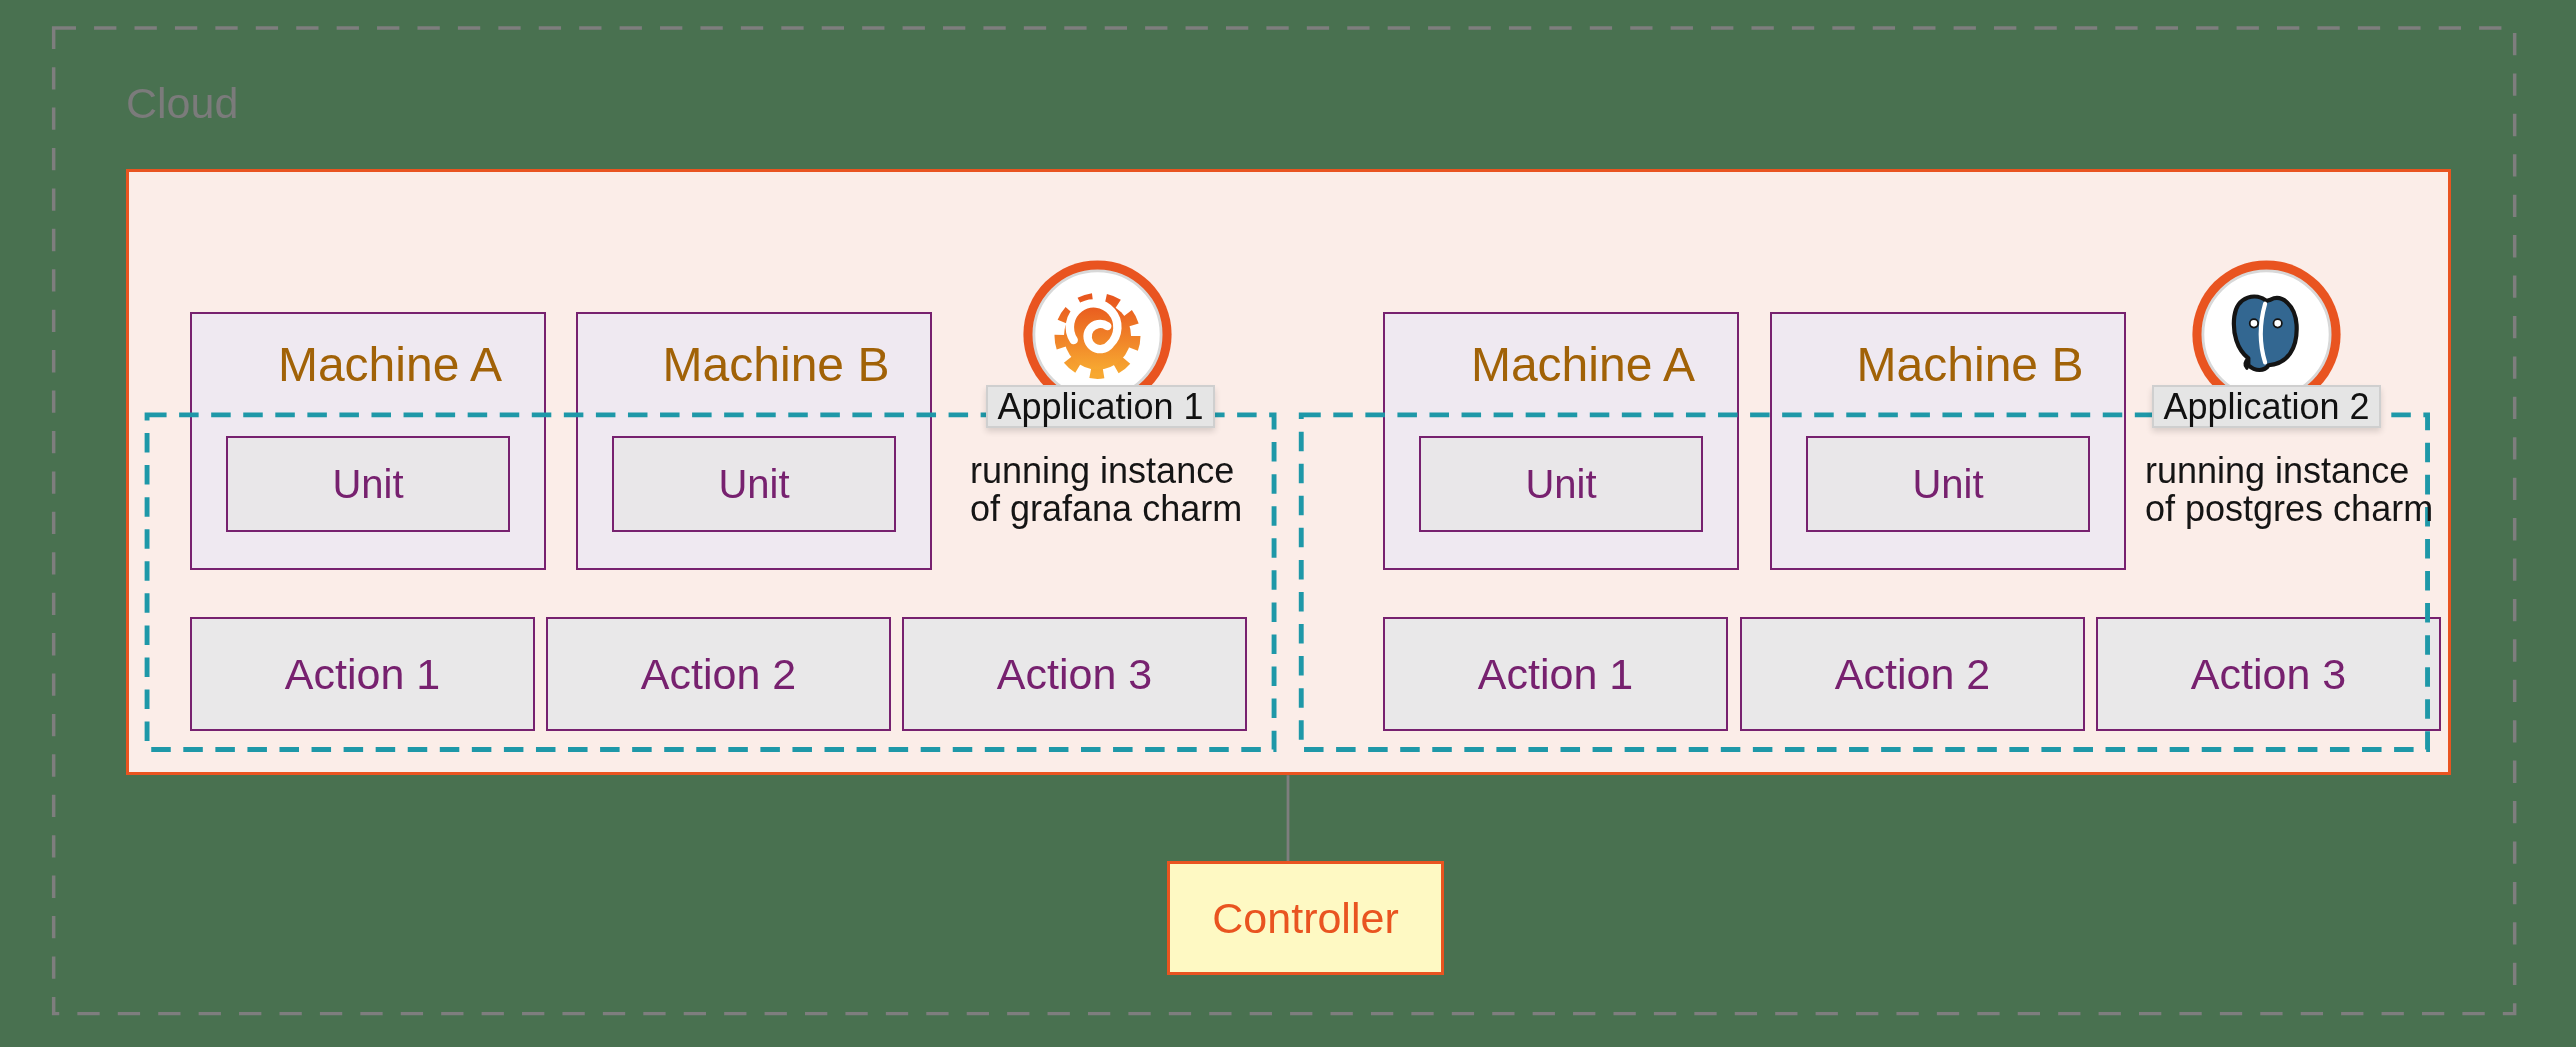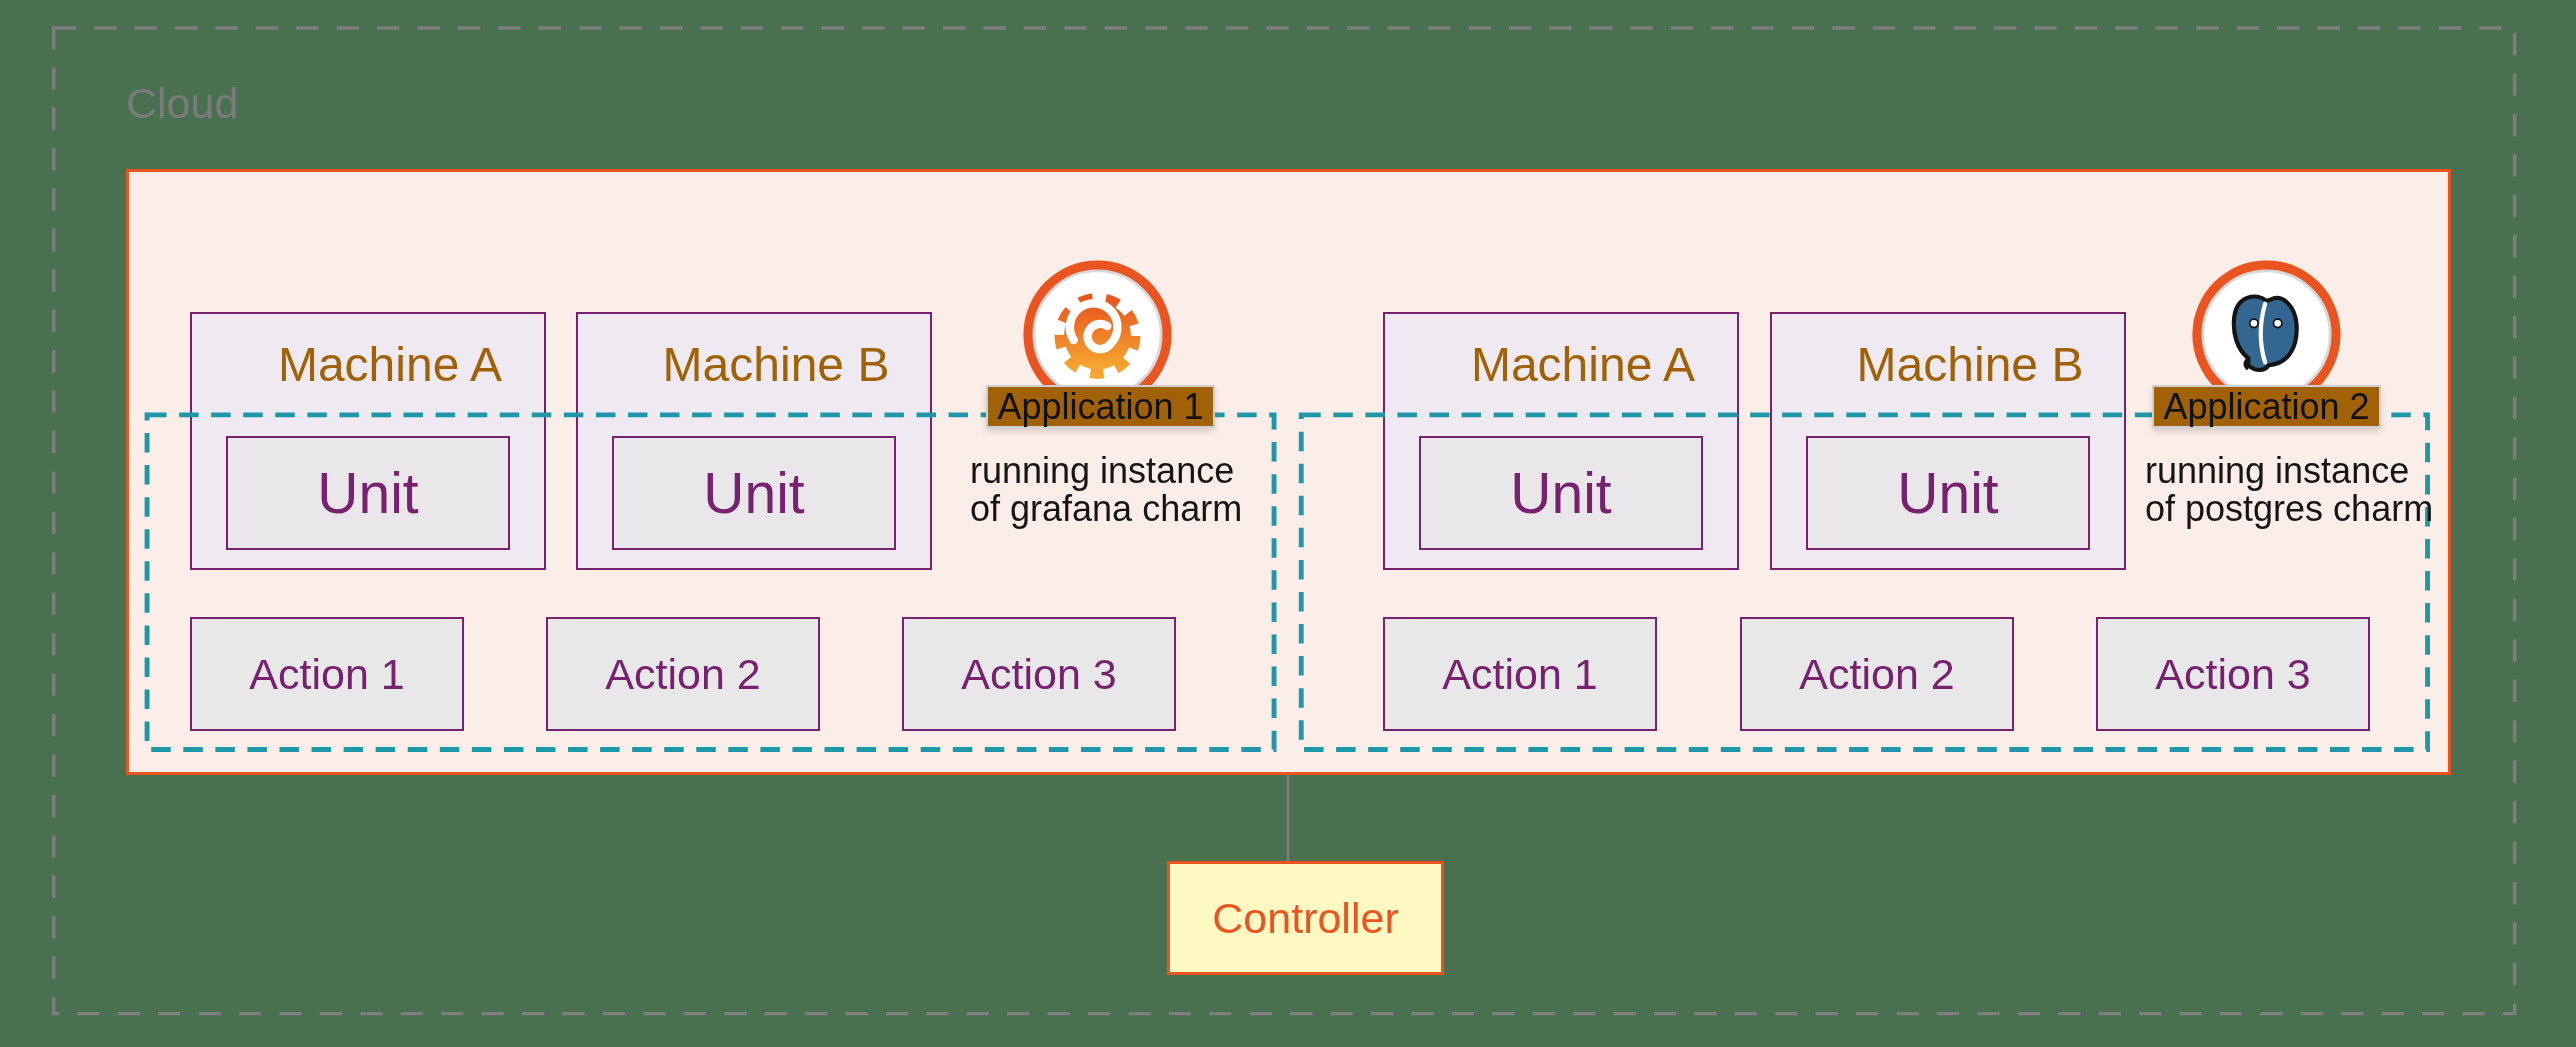--- a/index.html
+++ b/index.html
@@ -52,32 +52,32 @@
   .machine-label {
     height: 100px;
     display: flex; align-items: center; justify-content: center;
     font-size: 48px;
     color: #a16207;
     padding-left: 44px;
   }
   .unit {
     position: absolute;
     left: 34px; top: 122px;
-    width: 284px; height: 114px;
+    width: 284px; height: 96px;
     background: #E9E7E9;
     border: 2.8px solid #77216F;
     box-sizing: border-box;
     display: flex; align-items: center; justify-content: center;
-    font-size: 57px;
+    font-size: 40px;
     color: #77216F;
   }
   .action {
     position: absolute;
     top: 617px;
-    width: 274px; height: 114px;
+    width: 345px; height: 114px;
     background: #E9E8E9;
     border: 2.8px solid #77216F;
     box-sizing: border-box;
     display: flex; align-items: center; justify-content: center;
     font-size: 43px;
     color: #77216F;
   }
   .m-left-a  { left: 190px; }
   .m-left-b  { left: 576px; }
   .m-right-a { left: 1383px; }
@@ -93,21 +93,21 @@
     top: 259px;
     width: 151px; height: 151px;
   }
   .app-circle svg { width: 151px; height: 151px; display: block; }
   .circle-grafana  { left: 1022px; }
   .circle-postgres { left: 2191px; }
   .app-label {
     position: absolute;
     top: 385px;
     width: 229px; height: 43px;
-    background: #a16207;
+    background: #e5e5e5;
     border: 2.1px solid #CFCFCF;
     box-sizing: border-box;
     display: flex; align-items: center; justify-content: center;
     font-size: 36px;
     color: #111111;
     box-shadow: 0 3.5px 6.3px rgba(0,0,0,0.14);
   }
   .label-app1 { left: 986px; }
   .label-app2 { left: 2152px; }
   .app-caption {

